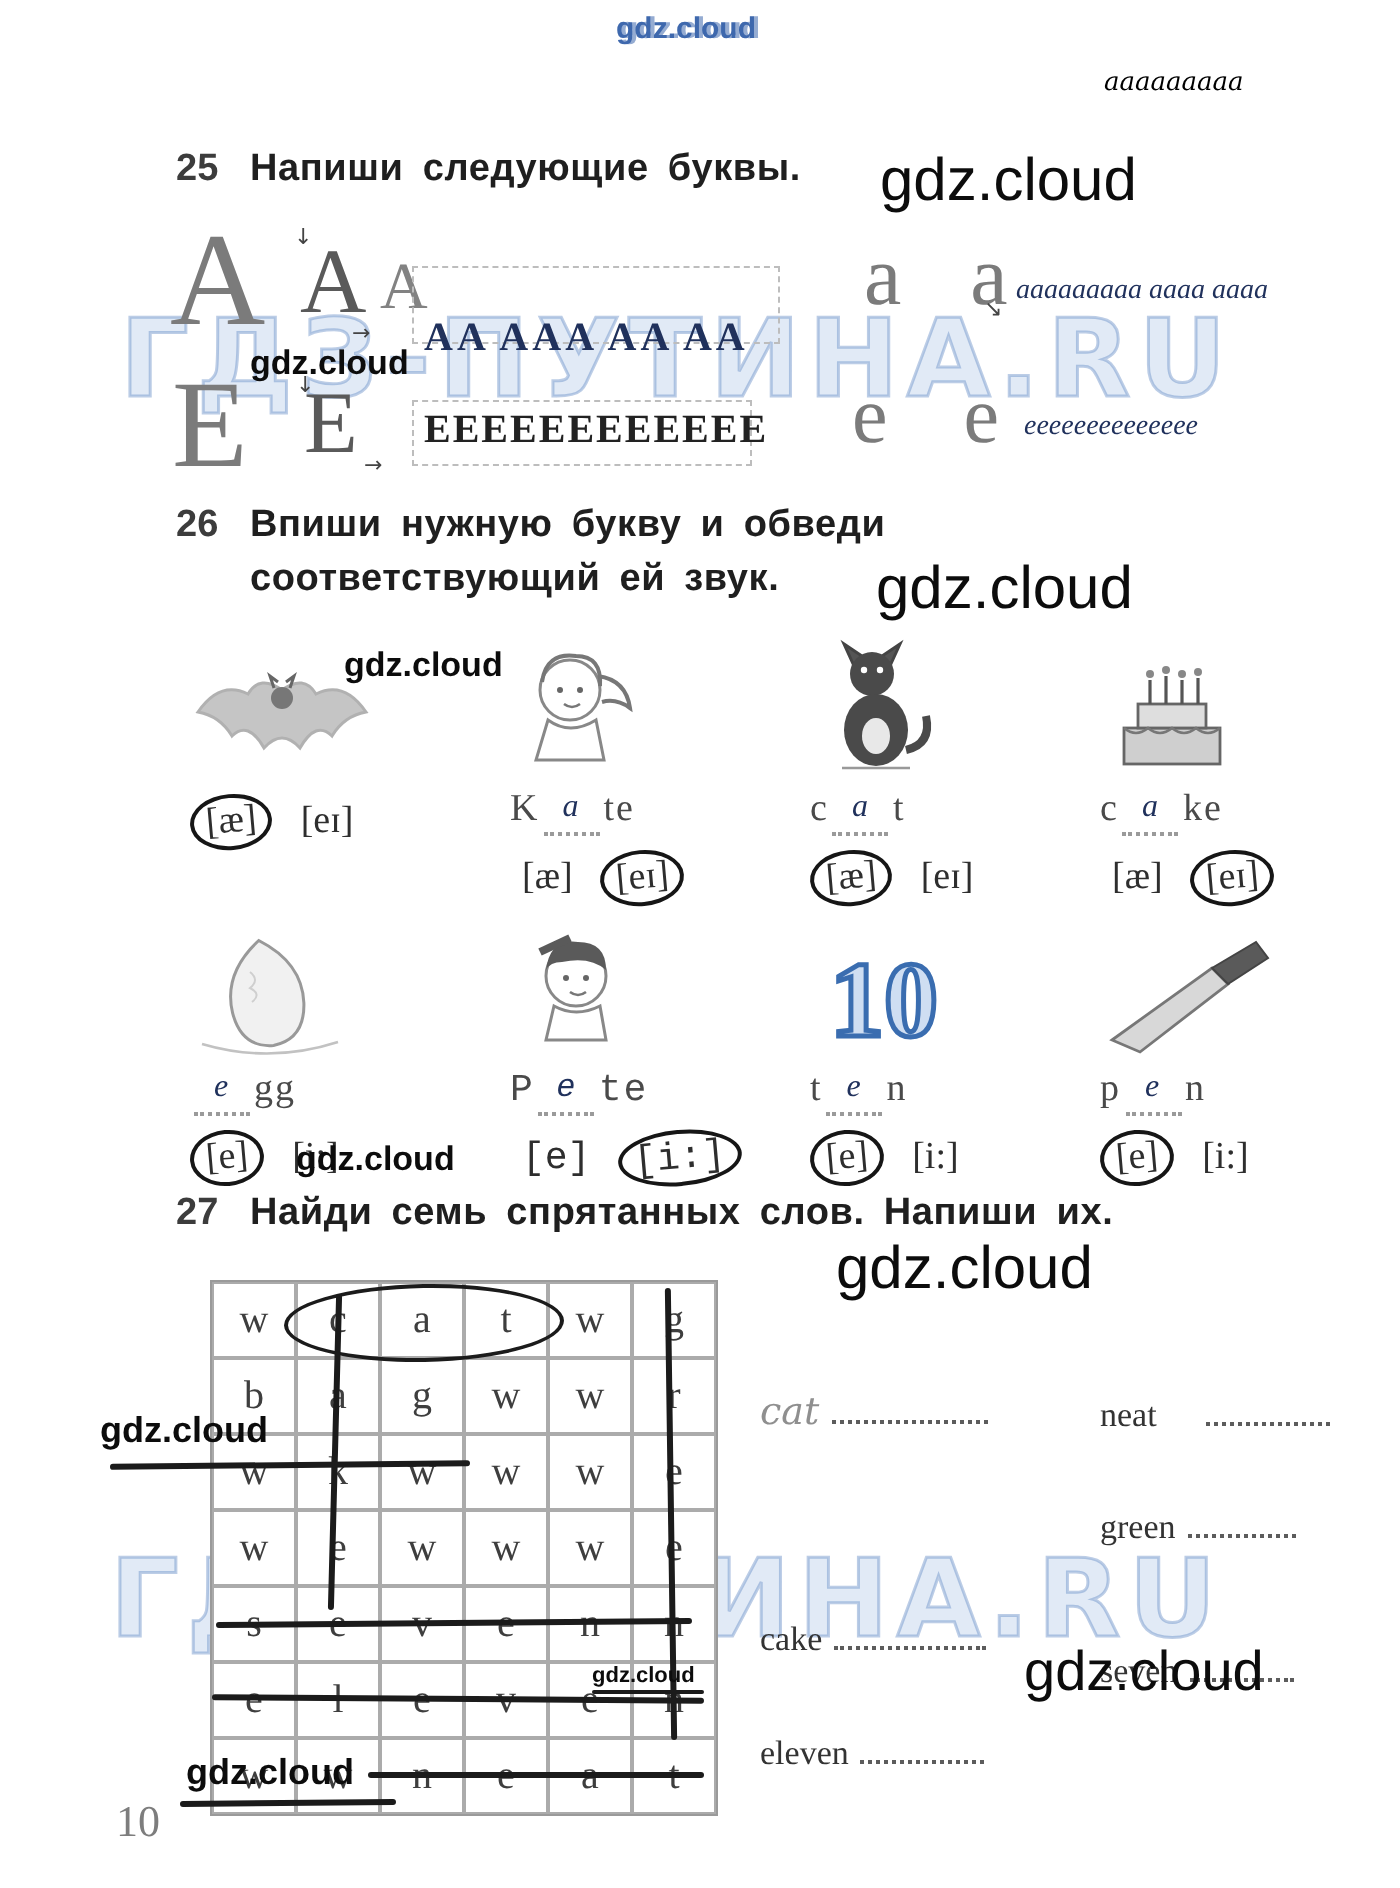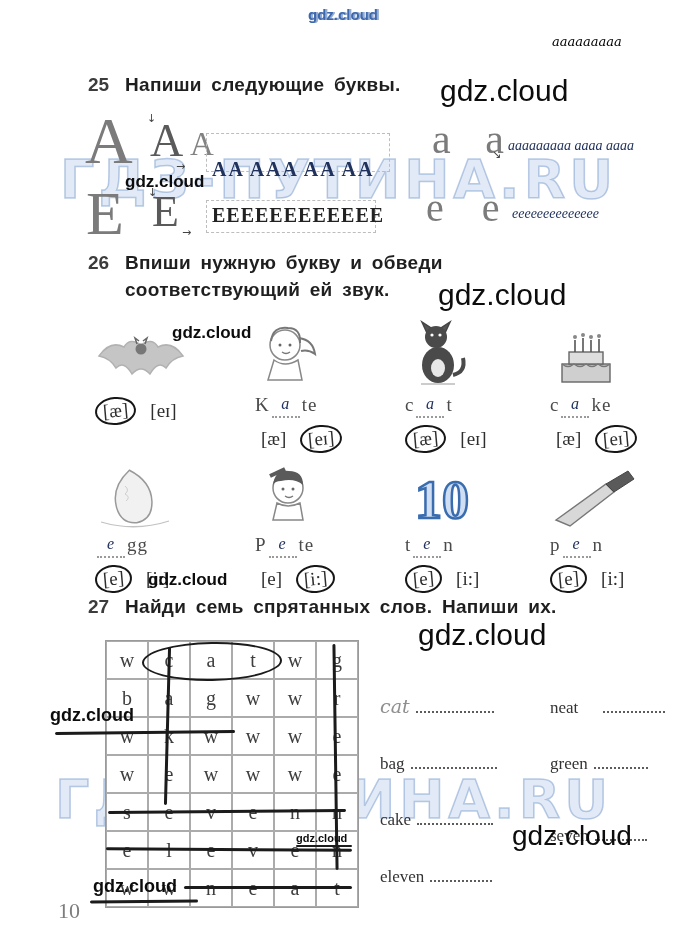--- a/index.html
+++ b/index.html
@@ -188,21 +188,21 @@
         <path d="M6 56 Q40 66 74 55" stroke="#c2c2c2" fill="none" stroke-width="1.3"></path>
         <path d="M30 20 q5 4 0 8 q6 3 1 7" stroke="#cfcfcf" fill="none"></path>
       </svg>
     </div>
     <div class="word"><span></span><span class="fill-blank"><span class="fill-letter">e</span></span><span>gg</span></div>
     <div class="opts">
       <span class="opt circled">[e]</span><span class="opt">[i:]</span>
     </div>
   </div>
 
-  <div class="item" style="left:255px; top:452px; width:140px;">
+  <div class="item" style="left:255px; top:452px; width:140px;font-family:Liberation Mono, monospace;">
     <div class="pic">
       <svg width="70" height="72" viewBox="0 0 70 72">
         <circle cx="33" cy="30" r="15" fill="none" stroke="#888" stroke-width="1.5"></circle>
         <path d="M18 27 Q20 11 34 13 Q48 13 48 27 Q40 20 26 23 Q20 23 18 27 Z" fill="#5a5a5a"></path>
         <path d="M15 18 L30 11" stroke="#5a5a5a" stroke-width="4"></path>
         <circle cx="28" cy="31" r="1.5" fill="#666"></circle>
           <circle cx="38" cy="31" r="1.5" fill="#666"></circle>
         <path d="M30 38 q4 3 8 0" stroke="#777" fill="none" stroke-width="1.3"></path>
         <path d="M22 45 Q33 51 45 45 L48 62 L18 62 Z" fill="none" stroke="#888" stroke-width="1.5"></path>
       </svg>
@@ -298,24 +298,20 @@
   <div class="pen-line" style="left:55px; top:731px; width:180px; height:3px; transform:rotate(-0.6deg);"></div>
 
   <div class="answer-row" style="left:380px; top:695px; width:140px;">
     <span class="ans-word hand-ans">cat</span>
     <span class="dotline" style="width:78px;"></span>
   </div>
   <div class="answer-row" style="left:550px; top:697px; width:115px;justify-content:space-between;">
     <span class="ans-word">neat</span>
     <span class="dotline" style="width:62px;"></span>
   </div>
-  <div class="answer-row" style="left:380px; top:753px; width:140px;">
-    <span class="ans-word">bag</span>
-    <span class="dotline" style="width:86px;"></span>
-  </div>
   <div class="answer-row" style="left:550px; top:753px; width:115px;">
     <span class="ans-word">green</span>
     <span class="dotline" style="width:54px;"></span>
   </div>
   <div class="answer-row" style="left:380px; top:809px; width:140px;">
     <span class="ans-word">cake</span>
     <span class="dotline" style="width:76px;"></span>
   </div>
   <div class="answer-row" style="left:550px; top:809px; width:115px;margin-top:16px;">
     <span class="ans-word">seven</span>

